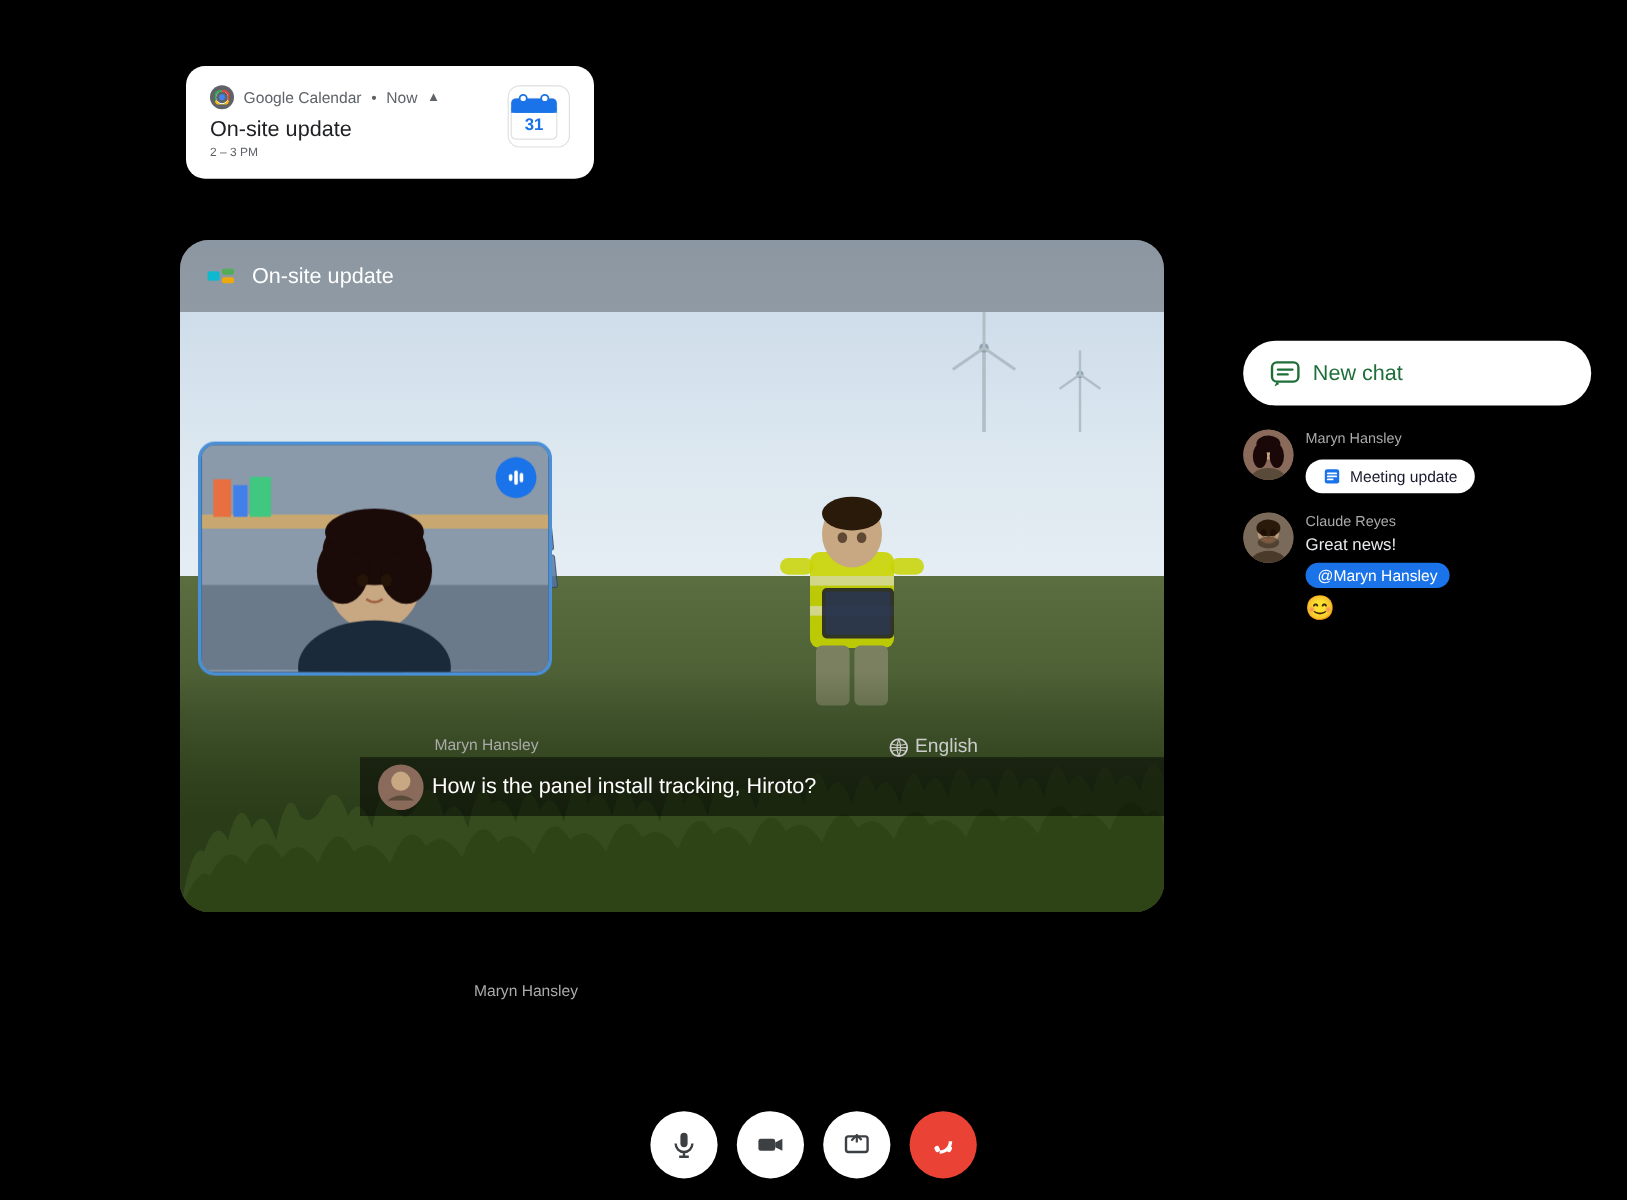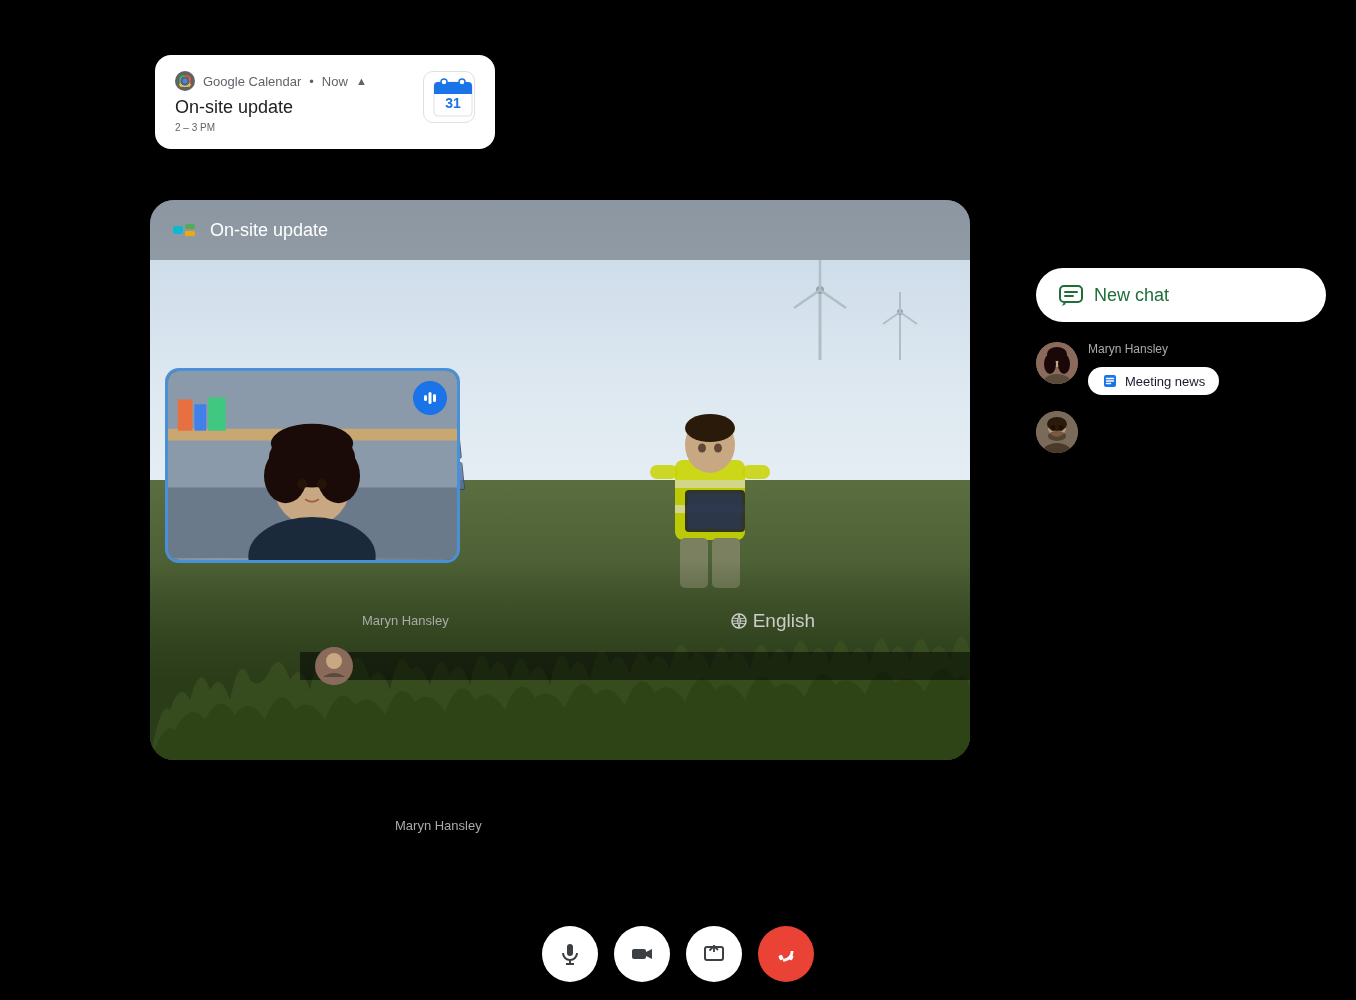--- a/index.html
+++ b/index.html
@@ -60,21 +60,21 @@
       color: #5f6368;
     }
     .gcal-cal-icon {
       width: 52px;
       height: 52px;
       border-radius: 10px;
       background: #fff;
       border: 1px solid #e0e0e0;
       display: flex;
       align-items: center;
-      justify-content: flex-end;
+      justify-content: flex-start;
       flex-shrink: 0;
       overflow: hidden;
     }
 
     
     .video-container {
       position: absolute;
       top: 200px;
       left: 150px;
       width: 820px;
@@ -177,21 +177,21 @@
 
     
     .lang-badge {
       position: absolute;
       bottom: 128px;
       right: 155px;
       display: flex;
       align-items: center;
       gap: 6px;
       color: #ccc;
-      font-size: 19px;
+      font-size: 16px;
     }
 
     
     .control-bar {
       position: absolute;
       bottom: 18px;
       left: 0;
       right: 0;
       display: flex;
       justify-content: center;
@@ -214,21 +214,21 @@
       background: #ea4335;
     }
     .ctrl-btn svg {
       width: 24px;
       height: 24px;
     }
 
     
     .chat-panel {
       position: absolute;
-      top: 268px;
+      top: 284px;
       right: 30px;
       width: 290px;
     }
 
     
     .new-chat-btn {
       background: #fff;
       border: none;
       border-radius: 50px;
       padding: 14px 22px;
@@ -545,20 +545,21 @@
 
   <div class="captions-bar">
     <div class="caption-avatar">
       <svg width="38" height="38" viewBox="0 0 38 38">
         <circle cx="19" cy="14" r="8" fill="#c8a882"></circle>
         <ellipse cx="19" cy="36" rx="14" ry="10" fill="#8a6a5a"></ellipse>
         <path d="M8 30 Q19 22 30 30" fill="#5a4a3a"></path>
       </svg>
     </div>
     <div style="position:absolute;bottom:52px;left:62px;color:#aaa;font-size:13px;">Maryn Hansley</div>
+    <span class="caption-text">How is the panel install tracking, Hiroto?</span>
   </div>
 </div>
 
 <div class="self-view">
   <div class="self-view-bg">
     <svg width="295" height="192" viewBox="0 0 295 192">
 
       <rect x="0" y="0" width="295" height="192" fill="#8a9aaa"></rect>
       <rect x="0" y="120" width="295" height="72" fill="#6a7a8a"></rect>
 
@@ -652,34 +653,40 @@
     </div>
     <div class="chat-content">
       <div class="chat-sender">Maryn Hansley</div>
       <div class="meeting-notes-chip">
         <svg width="16" height="16" viewBox="0 0 16 16" fill="none">
           <rect x="2" y="2" width="12" height="12" rx="2" fill="#1a73e8"></rect>
           <line x1="4.5" y1="5.5" x2="11.5" y2="5.5" stroke="#fff" stroke-width="1.5" stroke-linecap="round"></line>
           <line x1="4.5" y1="8" x2="11.5" y2="8" stroke="#fff" stroke-width="1.5" stroke-linecap="round"></line>
           <line x1="4.5" y1="10.5" x2="8.5" y2="10.5" stroke="#fff" stroke-width="1.5" stroke-linecap="round"></line>
         </svg>
-        <span>Meeting news</span>
+        <span>Meeting update</span>
       </div>
     </div>
   </div>
 
   <div class="chat-message">
     <div class="chat-avatar">
       <svg width="42" height="42" viewBox="0 0 42 42">
         <circle cx="21" cy="21" r="21" fill="#7a6a5a"></circle>
         <circle cx="21" cy="17" r="9" fill="#b89878"></circle>
         <ellipse cx="21" cy="44" rx="16" ry="12" fill="#4a3a2a"></ellipse>
         <ellipse cx="21" cy="13" rx="10" ry="7" fill="#2a1a0a"></ellipse>
 
         <ellipse cx="21" cy="25" rx="9" ry="5" fill="#2a1a0a" opacity="0.5"></ellipse>
 
         <ellipse cx="17" cy="17" rx="2.5" ry="3" fill="#1a0a00" opacity="0.7"></ellipse>
         <ellipse cx="25" cy="17" rx="2.5" ry="3" fill="#1a0a00" opacity="0.7"></ellipse>
         <path d="M17 22 Q21 25 25 22" stroke="#8a5a40" stroke-width="1.5" fill="none"></path>
       </svg>
     </div>
+    <div class="chat-content">
+      <div class="chat-sender">Claude Reyes</div>
+      <div class="chat-text">Great news!</div>
+      <div class="mention-chip">@Maryn Hansley</div>
+      <span class="emoji-text">😊</span>
+    </div>
   </div>
 </div>
 
 </body></html>

